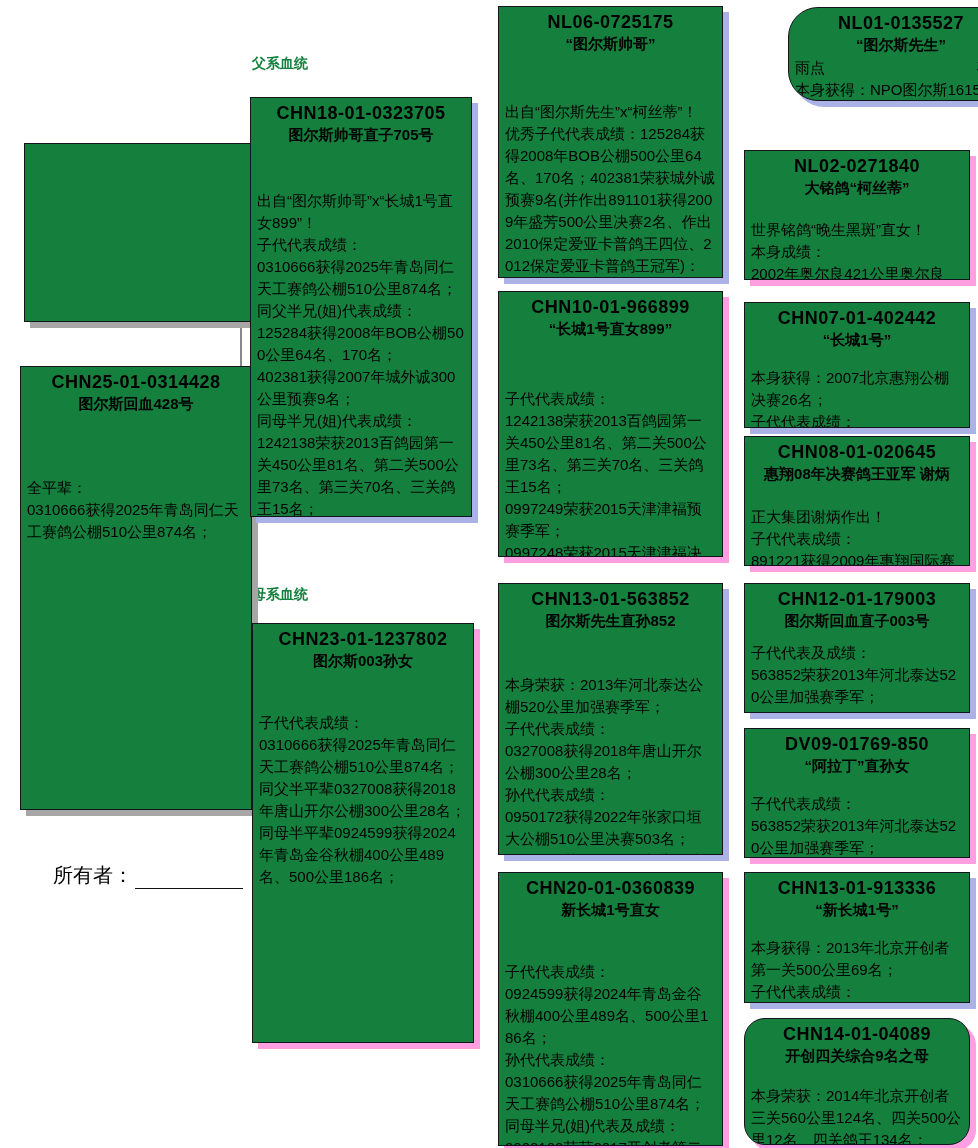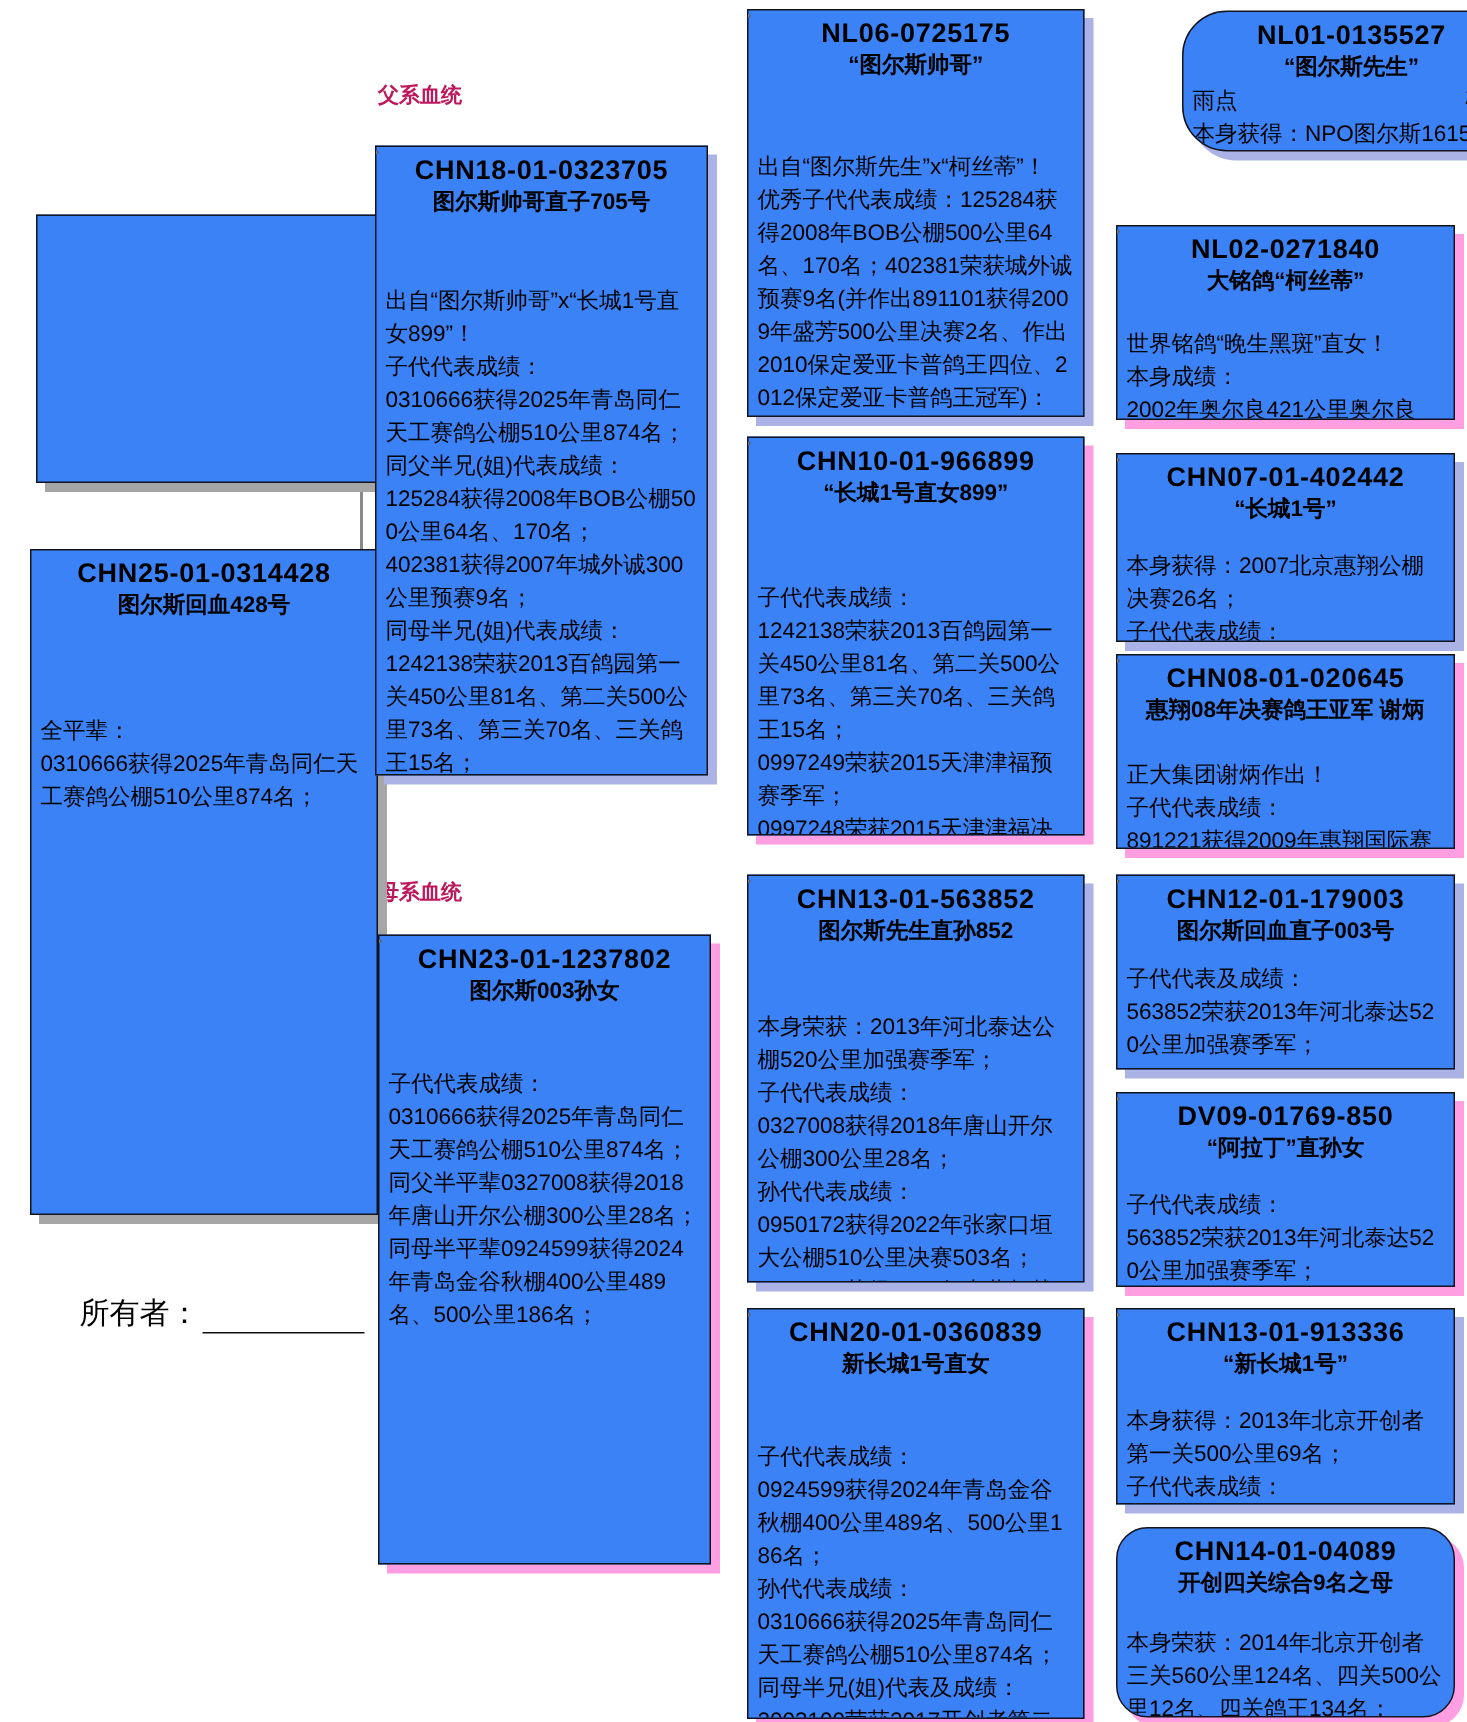--- a/index.html
+++ b/index.html
@@ -1,34 +1,34 @@
 <!DOCTYPE html>
 <html><head>
 <meta charset="utf-8">
 <style>
   html,body{margin:0;padding:0;background:#ffffff;}
   body{font-family:"Liberation Sans","DejaVu Sans",sans-serif;color:#000;}
   #stage{position:relative;width:978px;height:1148px;background:#fff;overflow:hidden;}
 
   .pbox{
-    position:absolute;background:#3b82f6;border:1px solid #14141e;
+    position:absolute;background:#15803d;border:1px solid #14141e;
     box-sizing:border-box;padding:3px 6px;overflow:hidden;
   }
   .shadow-father{box-shadow:6px 6px 0 0 #aab2e6;}
   .shadow-mother{box-shadow:6px 6px 0 0 #ff9ee0;}
   .shadow-neutral{box-shadow:6px 6px 0 0 #a6a6a6;margin-left:16px;}
 
   .ring{font-size:18px;font-weight:bold;text-align:center;line-height:24px;letter-spacing:.5px;}
   .pname{font-size:15px;font-weight:bold;text-align:center;line-height:20px;}
   .body{font-size:15px;line-height:22px;white-space:pre-line;word-break:break-all;text-align:left;}
   .trait-row{display:flex;justify-content:space-between;font-size:15px;line-height:22px;margin-top:2px;}
 
   .clip{position:absolute;left:-15px;top:-5px;width:17px;height:17px;display:block;}
 
-  .blood-label{position:absolute;font-size:14px;font-weight:bold;color:#be185d;}
+  .blood-label{position:absolute;font-size:14px;font-weight:bold;color:#15803d;}
   .owner-row{position:absolute;left:53px;top:862px;font-size:20px;display:flex;align-items:flex-end;}
   .owner-line{display:inline-block;width:108px;border-bottom:1.5px solid #111;height:17px;margin-left:2px;}
 
   .vline{position:absolute;left:240px;top:150px;width:2px;height:478px;background:#8a8a8a;}
 </style>
 </head>
 <body>
 
 <div id="stage">
 

